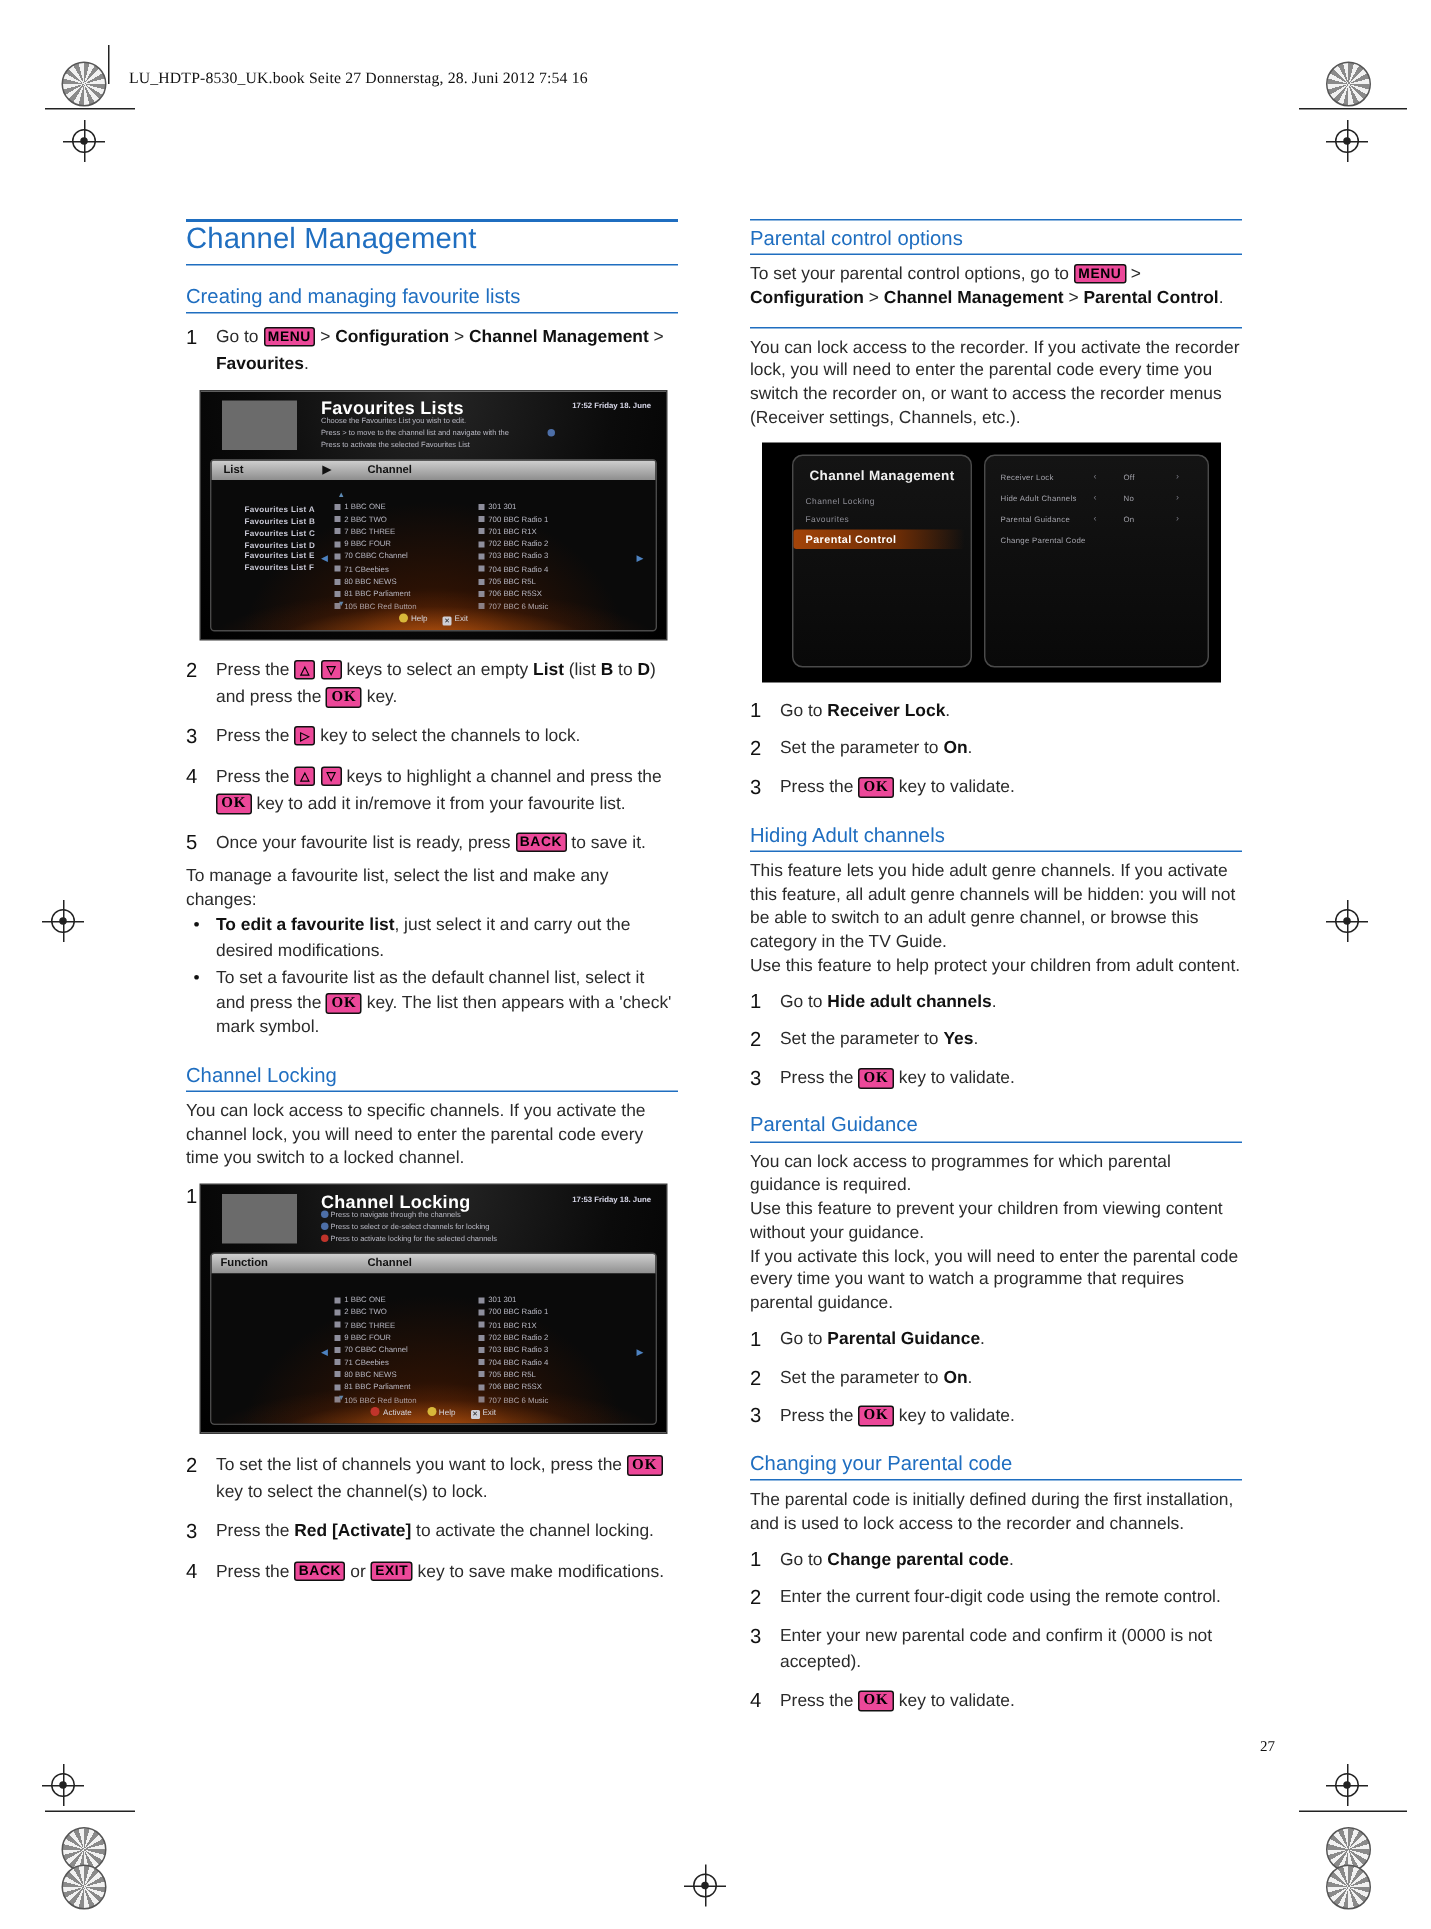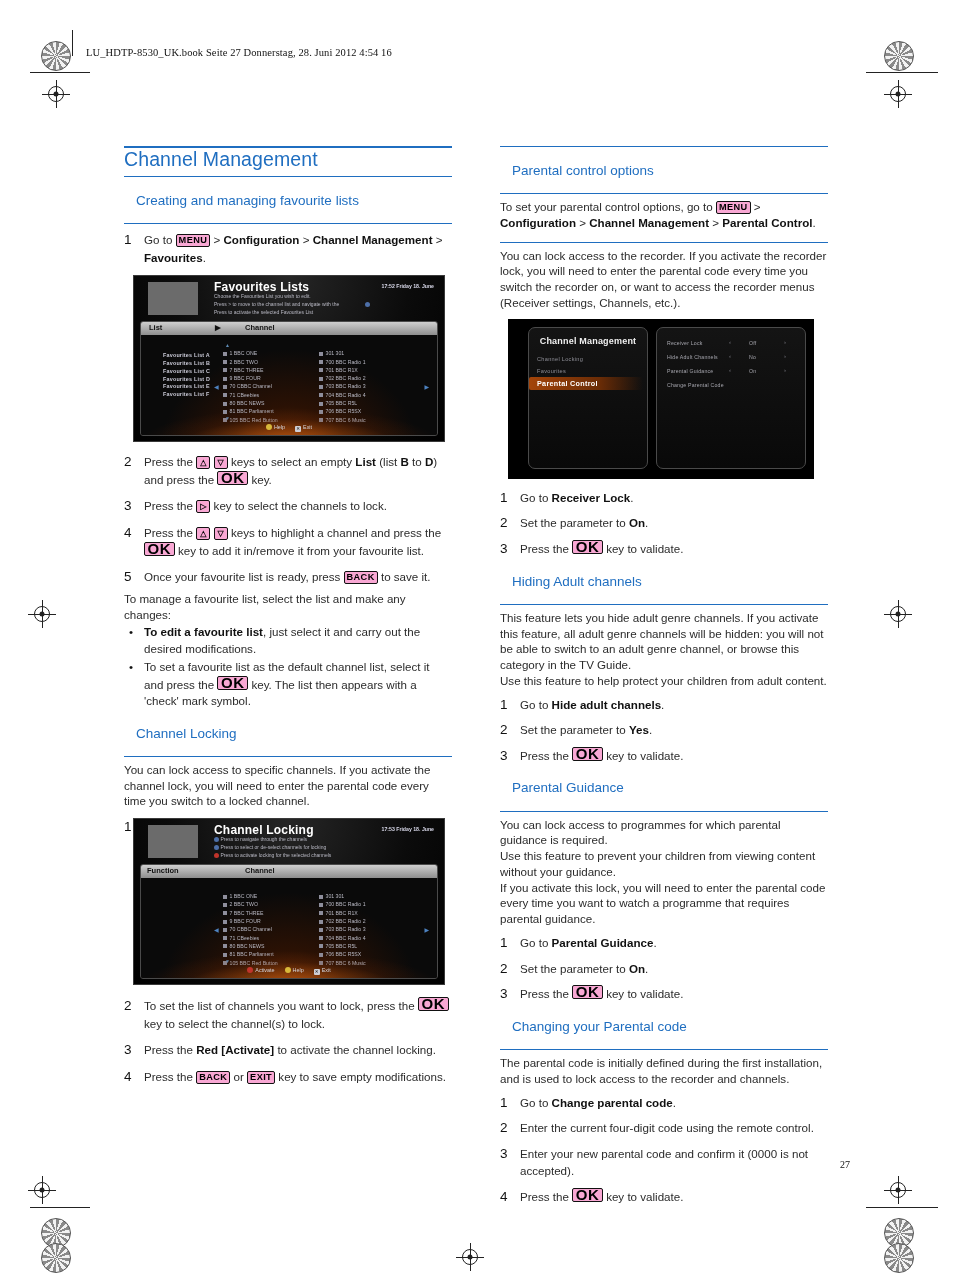--- a/index.html
+++ b/index.html
@@ -24,21 +24,21 @@
   
   .col{position:absolute;top:146px;width:328px;}
   .col-left{left:124px;}
   .col-right{left:500px;}
 
   h1.title{font-size:19.5px;font-weight:400;color:#1f6ec0;margin:0;padding:0 0 5px 0;
       letter-spacing:.1px;line-height:1.12;}
   .rule-blue-thick{border-top:2px solid #1f6ec0;height:0;margin:0 0 1px 0;}
   .rule-blue-thin{border-top:1px solid #1f6ec0;height:0;margin:0;}
 
-  h2.sect{font-size:13.5px;font-weight:400;color:#1f6ec0;margin:12px;padding:4px 0 2px 0;
+  h2.sect{font-size:13.5px;font-weight:400;color:#1f6ec0;margin:0;padding:4px 0 2px 0;
       line-height:1.2;}
   .sect-wrap{margin-top:11px;}
   .sect-wrap.first{margin-top:9px;}
 
   p{margin:0 0 0 0;font-size:11.6px;line-height:1.36;color:#2b2b2b;}
   .lead{margin-top:5px;}
   .b{font-weight:bold;color:#111;}
 
   
   .steps{margin:7px 0 0 0;padding:0;list-style:none;}
@@ -49,22 +49,22 @@
 
   
   .bullets{margin:2px 0 0 0;padding:0;list-style:none;}
   .bullets li{position:relative;padding-left:20px;margin-bottom:2px;font-size:11.6px;
       line-height:1.42;color:#2b2b2b;}
   .bullets li .bd{position:absolute;left:5px;top:0px;font-size:11.6px;color:#111;}
 
   
   .key{display:inline-block;border:1px solid #111;border-radius:2px;padding:0 2px;
       font-size:9.2px;font-weight:bold;line-height:11px;vertical-align:1px;
-      font-family:"Liberation Sans",sans-serif;letter-spacing:.4px;color:#000;background:#f9a8d4;}
-  .key.ok{font-size:15px;letter-spacing:.6px;padding:0 2.5px;line-height:12px;}
+      font-family:"Liberation Sans",sans-serif;letter-spacing:.4px;color:#000;background:#ec4899;}
+  .key.ok{font-size:10px;letter-spacing:.6px;padding:0 2.5px;line-height:12px;font-family:Liberation Serif, serif;}
   .key.arrow{padding:0 3px;font-size:8px;line-height:11px;letter-spacing:0;}
 
   
   .shot{position:relative;background:#000;border:1px solid #3a3a3a;overflow:hidden;
       font-family:"Liberation Sans",sans-serif;}
   .shot.sh1{margin:7px 0 0 9px;width:310px;height:165px;
       background:radial-gradient(ellipse at 50% 0%,#262626 0%,#0b0b0b 55%,#000 100%);}
   .shot-top{position:relative;height:44px;}
   .thumb{position:absolute;left:14px;top:6px;width:50px;height:33px;background:#6b6b6b;}
   .shot-title{position:absolute;left:80px;top:4px;font-size:12px;font-weight:bold;color:#fff;
@@ -182,21 +182,21 @@
   </div>
 <div class="reg-circle" style="left:41px;top:1243px;width:28px;height:28px;"></div>
 <div class="reg-circle" style="left:884px;top:1243px;width:28px;height:28px;"></div>
 
 <div class="rule" style="left:72px;top:30px;width:1px;height:26px;"></div>
 <div class="rule" style="left:30px;top:72px;width:60px;height:1px;"></div>
 <div class="rule" style="left:866px;top:72px;width:72px;height:1px;"></div>
 <div class="rule" style="left:30px;top:1207px;width:60px;height:1px;"></div>
 <div class="rule" style="left:866px;top:1207px;width:72px;height:1px;"></div>
 
-<div class="filehdr">LU_HDTP-8530_UK.book  Seite 27  Donnerstag, 28. Juni 2012  4:54 16</div>
+<div class="filehdr">LU_HDTP-8530_UK.book  Seite 27  Donnerstag, 28. Juni 2012  7:54 16</div>
 
 <div class="col col-left">
 
   <div class="rule-blue-thick"></div>
   <h1 class="title">Channel Management</h1>
   <div class="rule-blue-thin"></div>
 
   <div class="sect-wrap first">
     <h2 class="sect">Creating and managing favourite lists</h2>
     <div class="rule-blue-thin"></div>
@@ -327,21 +327,21 @@
           <div class="nav-r">▶</div>
           <div class="glow"></div>
           <div class="footbar"><span class="fi"><span class="fdot red"></span><span>Activate</span></span><span class="fi"><span class="fdot yellow"></span><span>Help</span></span><span class="fi"><span class="fdot exit">✕</span><span>Exit</span></span></div>
         </div>
       </div>
     </div>
 
     <ul class="steps" style="margin-top:12px;">
         <li><span class="num">2</span><span><span>To set the list of channels you want to lock, press the </span><span class="key ok">OK</span><span> key to select the channel(s) to lock.</span></span></li>
         <li><span class="num">3</span><span><span>Press the </span><span class="b">Red [Activate]</span><span> to activate the channel locking.</span></span></li>
-        <li><span class="num">4</span><span><span>Press the </span><span class="key">BACK</span><span> or </span><span class="key">EXIT</span><span> key to save empty modifications.</span></span></li>
+        <li><span class="num">4</span><span><span>Press the </span><span class="key">BACK</span><span> or </span><span class="key">EXIT</span><span> key to save make modifications.</span></span></li>
       </ul>
   </div>
 </div>
 
 <div class="col col-right">
 
   <div>
     <div class="rule-blue-thin"></div>
     <h2 class="sect">Parental control options</h2>
     <div class="rule-blue-thin"></div>

